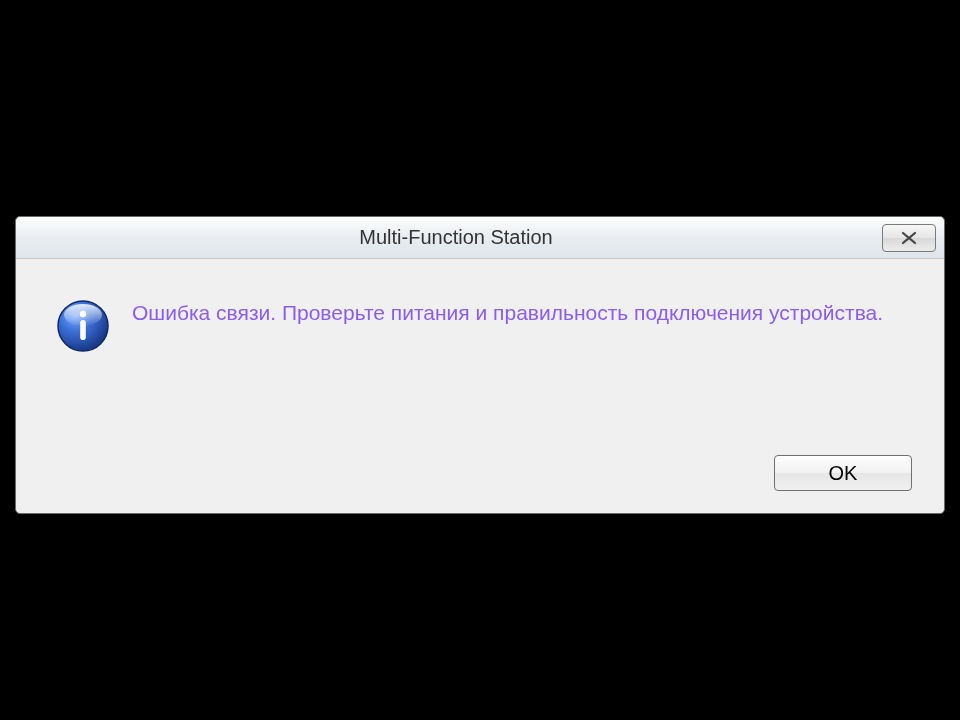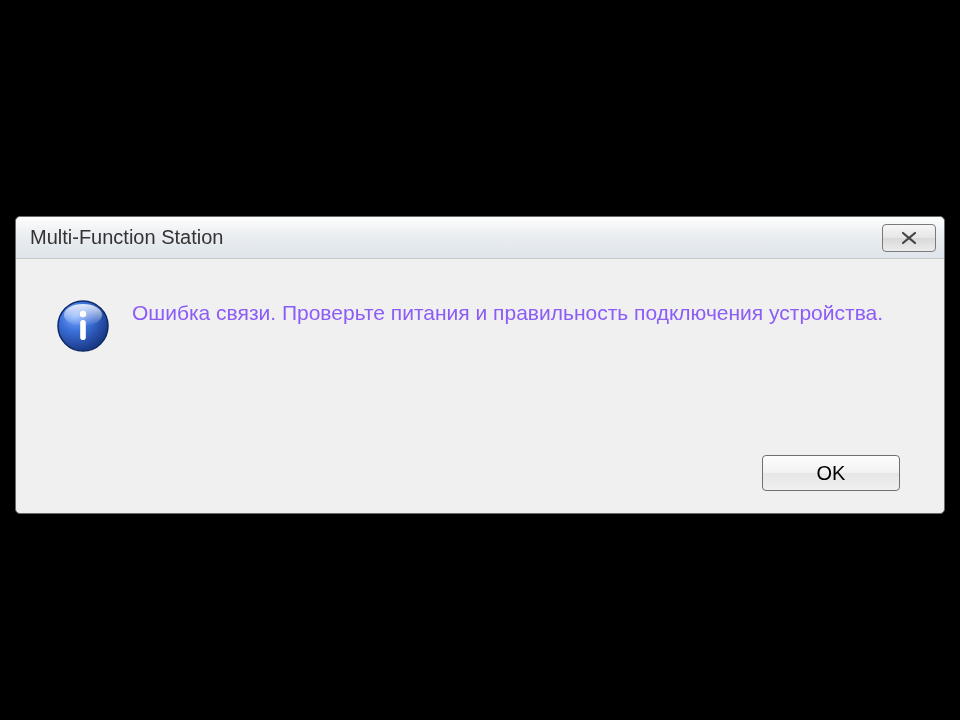--- a/index.html
+++ b/index.html
@@ -25,20 +25,21 @@
   }
   .titlebar {
     height: 42px;
     background: linear-gradient(to bottom, #fdfdfd 0%, #e9edf1 50%, #dfe5eb 100%);
     border-bottom: 1px solid #c8c8c8;
     border-radius: 5px 5px 0 0;
     display: flex;
     align-items: center;
     padding: 0 8px 0 14px;
     box-sizing: border-box;
+    text-align: center;
   }
   .titlebar-title {
     flex: 1;
     font-size: 20px;
     color: #333;
   }
   .close-btn {
     width: 52px;
     height: 26px;
     border: 1px solid #7a7a7a;
@@ -66,21 +67,21 @@
     margin-top: 4px;
   }
   .message {
     font-size: 21px;
     line-height: 1.5;
     color: #8b5cf6;
     padding-top: 2px;
   }
   .button-row {
     position: absolute;
-    right: 44px;
+    right: 32px;
     bottom: 22px;
   }
   .ok-btn {
     width: 138px;
     height: 36px;
     font-size: 20px;
     color: #000;
     border: 1px solid #707070;
     border-radius: 4px;
     background: linear-gradient(to bottom, #fdfdfd 0%, #f2f2f2 48%, #e6e6e6 52%, #f0f0f0 100%);

